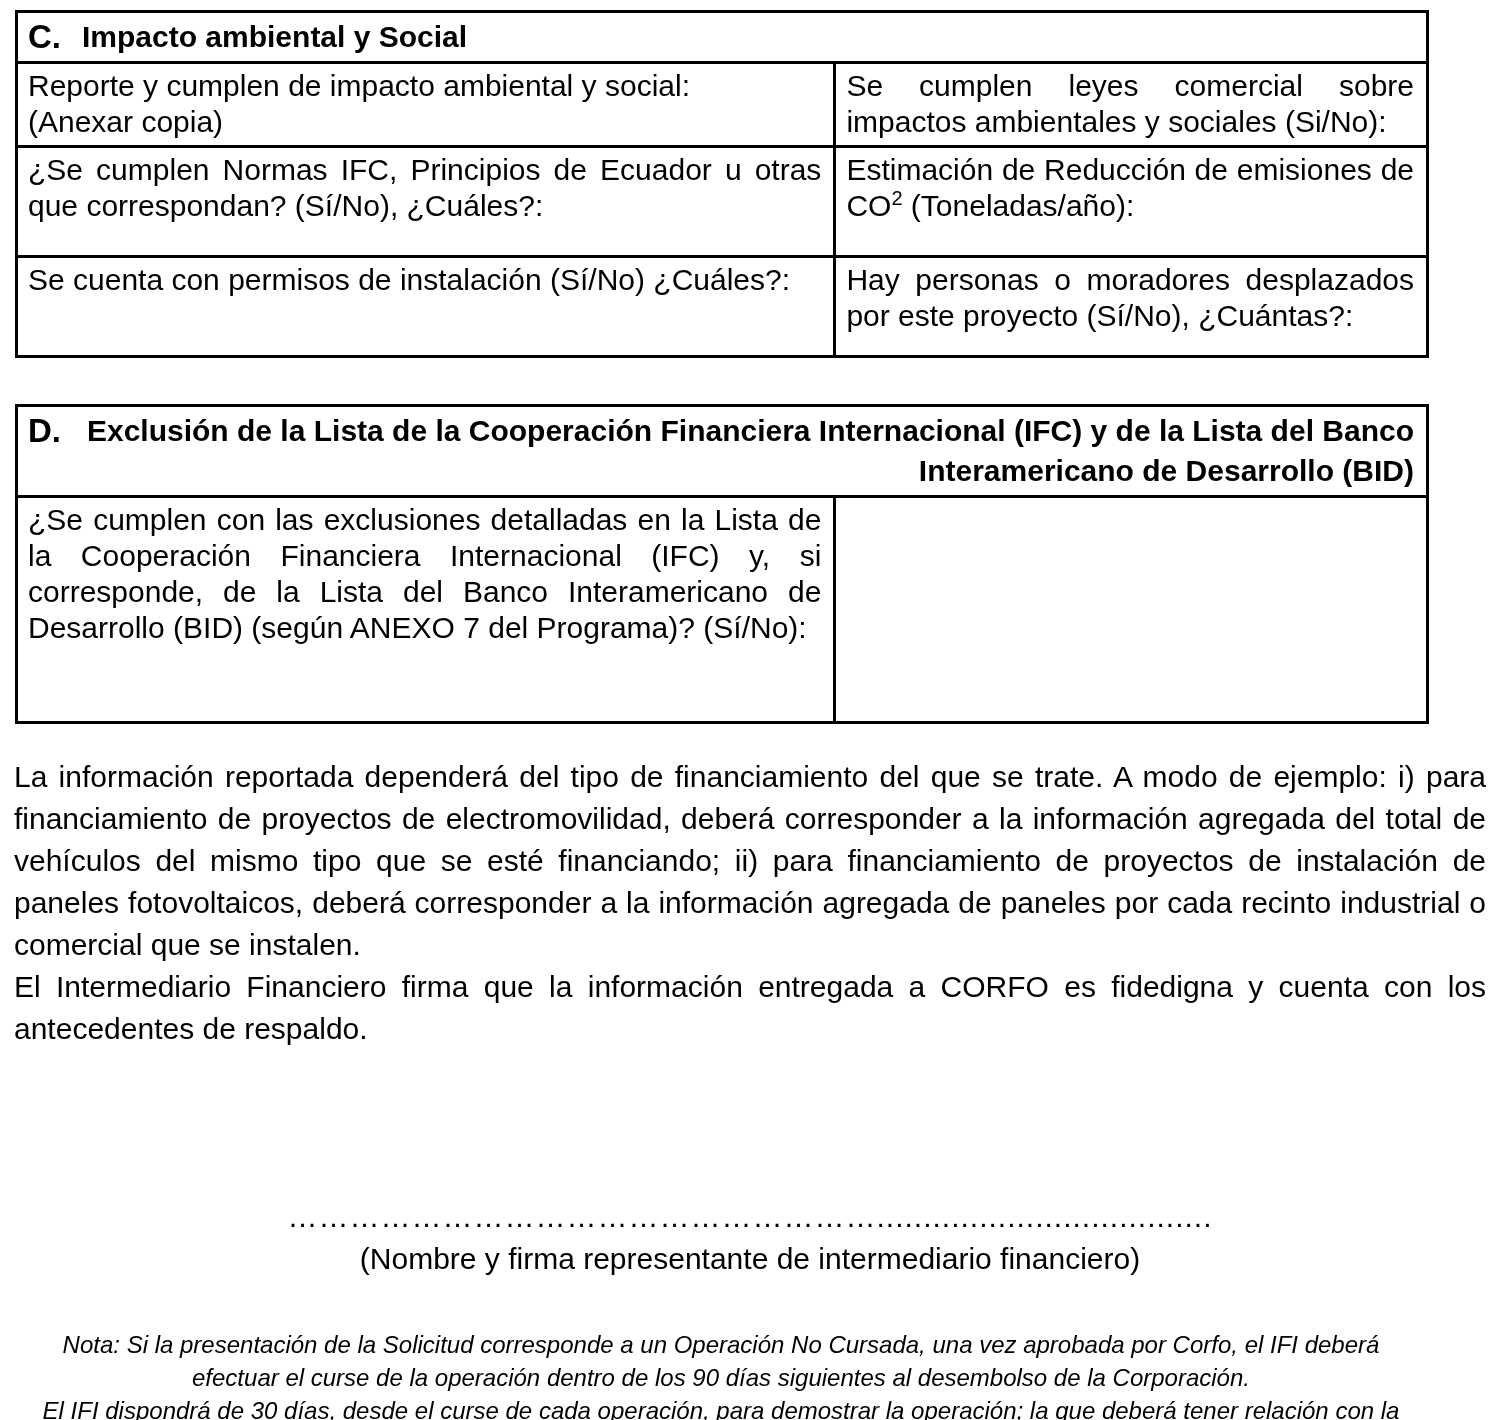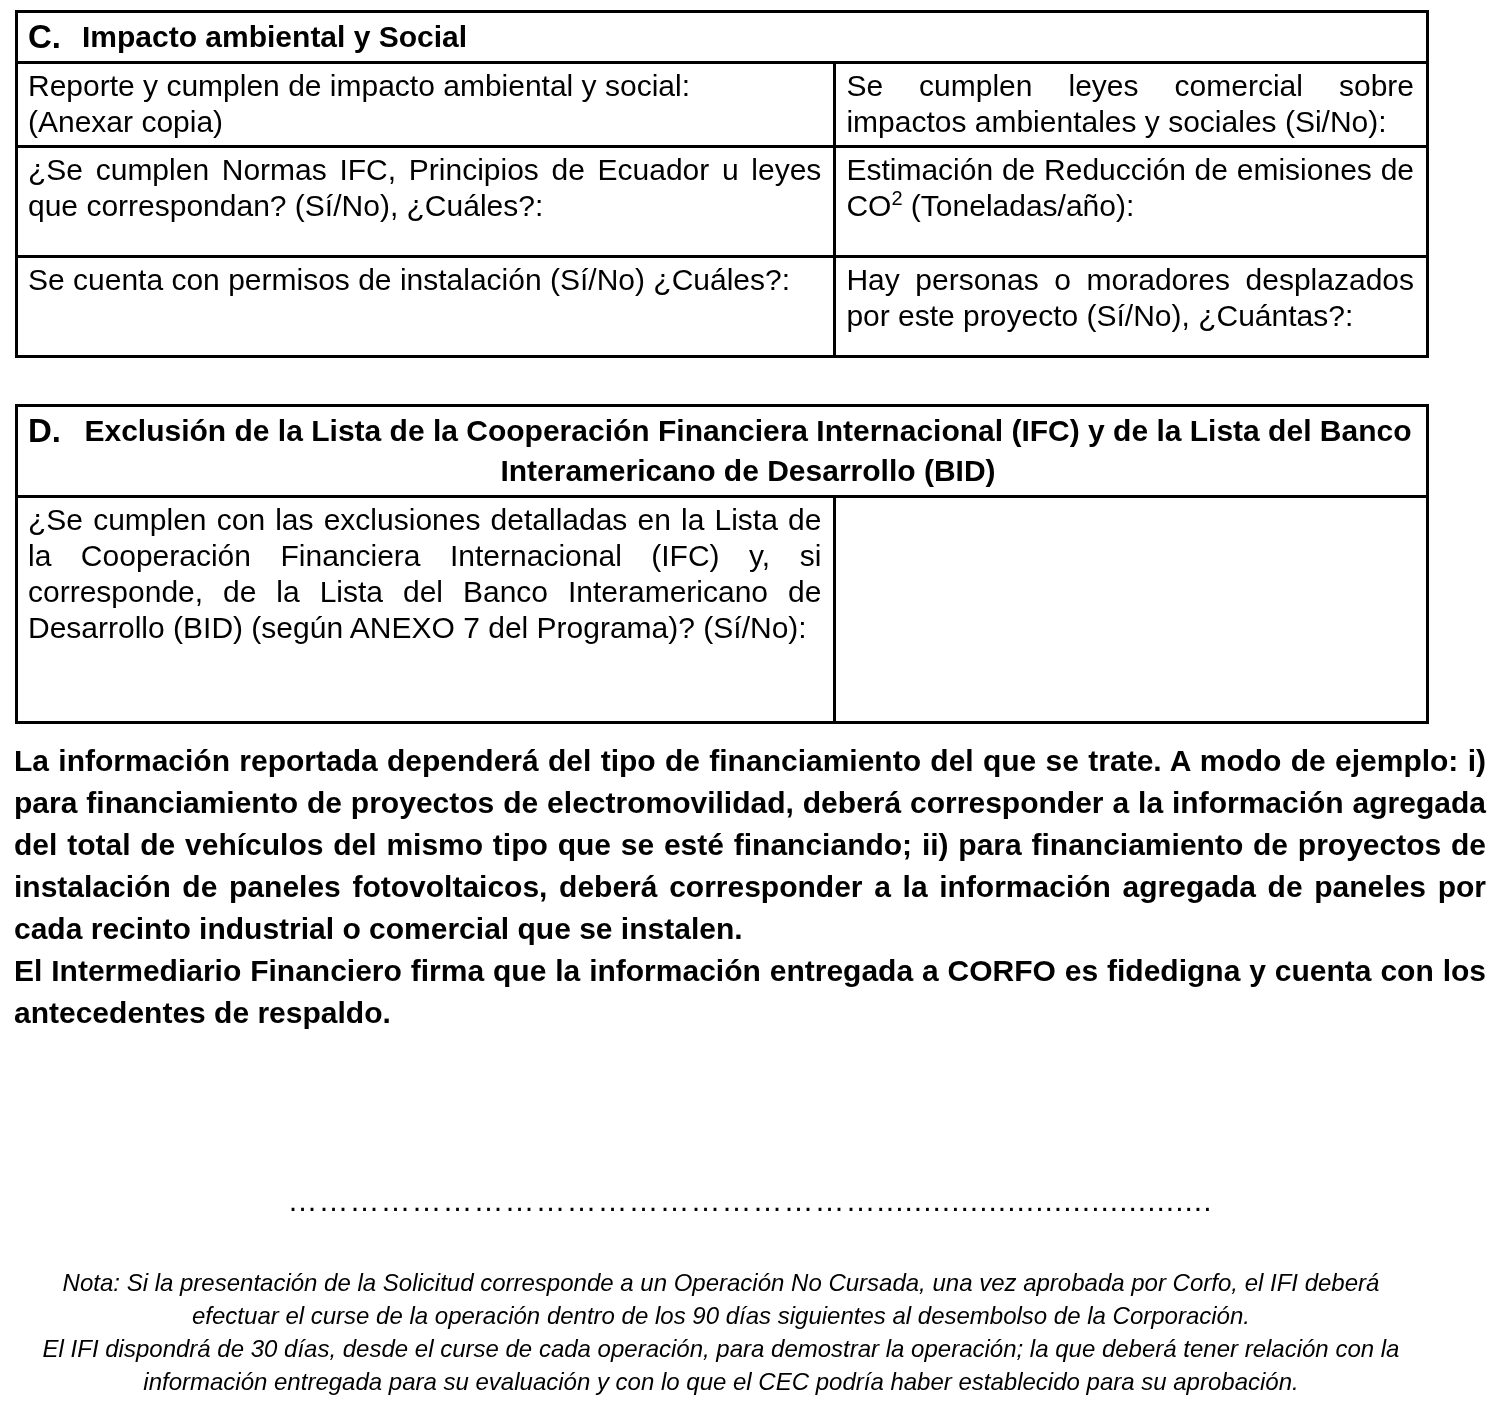--- a/index.html
+++ b/index.html
@@ -37,37 +37,37 @@
     font-weight: bold;
     font-size: 33px;
     line-height: 40px;
     width: 54px;
     flex: none;
   }
   .hdr-title {
     font-weight: bold;
     font-size: 30px;
     line-height: 40px;
-    text-align: center;
+    text-align: right;
   }
 
   .pre { white-space: pre-line; }
 
   tr.row-c1 td { height: 84px; }
   tr.row-c2 td { height: 110px; }
   tr.row-c3 td { height: 100px; }
   tr.row-d1 td { height: 226px; }
 
   sup.co2 { font-size: 20px; line-height: 0; }
   .bold-inline { font-weight: normal; }
 
   .tbl-d { margin-top: 46px; }
 
   
-  .body-text { margin-top: 16px; padding: 0 2px; font-weight: bold; }
+  .body-text { margin-top: 32px; padding: 0 2px; }
   .body-text p {
     margin: 0;
     font-size: 30px;
     line-height: 42px;
     text-align: justify;
   }
 
   
   .signature { margin-top: 148px; text-align: center; }
   .sig-dots  { font-size: 30px; line-height: 38px; letter-spacing: 1px; }
@@ -100,21 +100,21 @@
           <span class="hdr-title">Impacto ambiental y Social</span>
         </div>
       </td>
     </tr>
     <tr class="row-c1">
       <td class="pre">Reporte y cumplen de impacto ambiental y social:
 (Anexar copia)</td>
       <td>Se cumplen leyes comercial sobre impactos ambientales y sociales (Si/No):</td>
     </tr>
     <tr class="row-c2">
-      <td>¿Se cumplen Normas IFC, Principios de Ecuador u leyes que correspondan? (Sí/No), ¿Cuáles?:</td>
+      <td>¿Se cumplen Normas IFC, Principios de Ecuador u otras que correspondan? (Sí/No), ¿Cuáles?:</td>
       <td>
         <span>Estimación de Reducción de emisiones de CO</span><sup class="co2">2</sup><span> (Toneladas/año):</span>
       </td>
     </tr>
     <tr class="row-c3">
       <td>Se cuenta con permisos de instalación (Sí/No) ¿Cuáles?:</td>
       <td>Hay personas o moradores desplazados por este proyecto (Sí/No), ¿Cuántas?:</td>
     </tr>
   </tbody>
     </table>
@@ -142,20 +142,21 @@
   </tbody>
     </table>
 
   <div class="body-text">
     <p>La información reportada dependerá del tipo de financiamiento del que se trate. A modo de ejemplo: i) para financiamiento de proyectos de electromovilidad, deberá corresponder a la información agregada del total de vehículos del mismo tipo que se esté financiando; ii) para financiamiento de proyectos de instalación de paneles fotovoltaicos, deberá corresponder a la información agregada de paneles por cada recinto industrial o comercial que se instalen.</p>
     <p>El Intermediario Financiero firma que la información entregada a CORFO es fidedigna y cuenta con los antecedentes de respaldo.</p>
   </div>
 
   <div class="signature">
     <div class="sig-dots">…………………………………………………....................................</div>
+    <div class="sig-label">(Nombre y firma representante de intermediario financiero)</div>
   </div>
 
   <div class="note">
     <p>Nota: Si la presentación de la Solicitud corresponde a un Operación No Cursada, una vez aprobada por Corfo, el IFI deberá efectuar el curse de la operación dentro de los 90 días siguientes al desembolso de la Corporación.</p>
     <p>El IFI dispondrá de 30 días, desde el curse de cada operación, para demostrar la operación; la que deberá tener relación con la información entregada para su evaluación y con lo que el CEC podría haber establecido para su aprobación.</p>
   </div>
 
 </div>
 
 </body></html>

